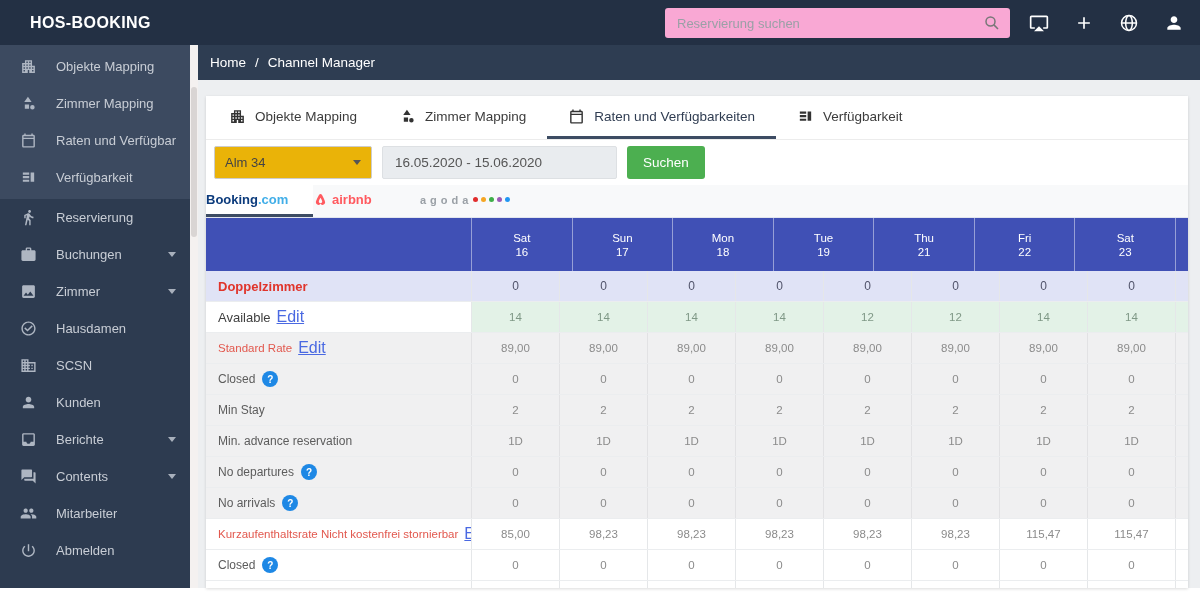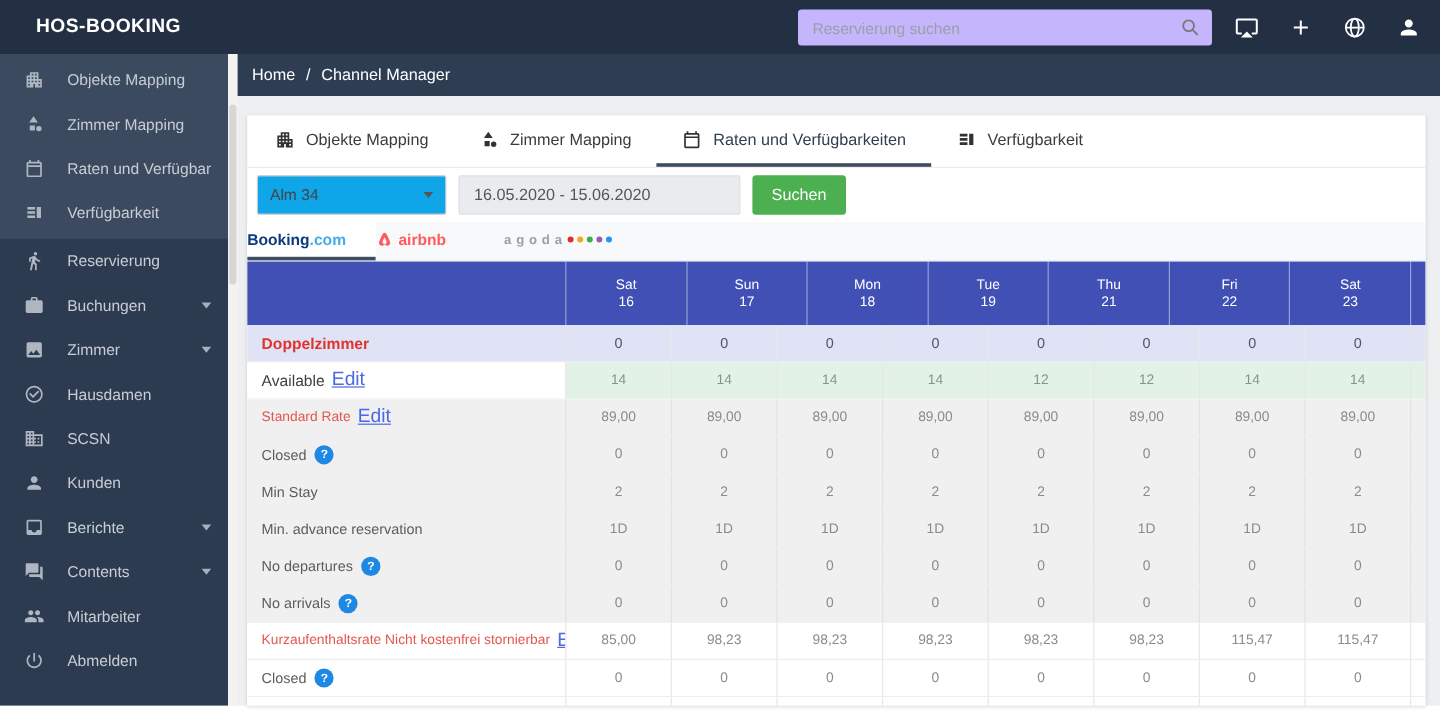--- a/index.html
+++ b/index.html
@@ -6,21 +6,21 @@
   html,body{width:1200px;height:600px;overflow:hidden;background:#fff;
     font-family:"Liberation Sans",sans-serif;}
   .app{position:relative;width:1200px;height:600px;padding-left:46px;}
 
   
   .navbar{position:absolute;left:0;top:0;width:1200px;height:45px;background:#233044;z-index:6;}
   .brand{position:absolute;left:30px;top:0;line-height:45px;color:#fff;font-weight:700;
     font-size:16px;letter-spacing:.4px;}
   .search-wrap{position:absolute;left:665px;top:8px;width:345px;height:30px;}
   .search-wrap input{width:100%;height:100%;border:none;border-radius:3px;outline:none;
-    padding:0 36px 0 12px;font-size:13px;color:#333;font-family:inherit;background:#c4b5fd;}
+    padding:0 36px 0 12px;font-size:13px;color:#333;font-family:inherit;background:#f9a8d4;}
   .search-wrap input::placeholder{color:#9aa0a6;}
   .search-icon{position:absolute;right:9px;top:6px;width:18px;height:18px;color:#777;}
   .nav-icons{position:absolute;right:16px;top:0;height:45px;display:flex;align-items:center;gap:25px;color:#fff;}
   .nav-icons .icon{width:20px;height:20px;cursor:pointer;}
   svg{display:block;width:100%;height:100%;}
 
   
   .sidebar{position:absolute;left:0;top:45px;width:190px;height:543px;background:#2d3b50;overflow:hidden;}
   .submenu{background:#3c4a60;padding:3px 0;}
   .side-item{height:37px;display:flex;align-items:center;padding:0 14px 0 20px;cursor:pointer;}
@@ -41,21 +41,21 @@
 
   
   .tabs{height:44px;display:flex;align-items:stretch;border-bottom:1px solid #ececec;padding-left:2px;}
   .tab{display:flex;align-items:center;gap:9px;padding:0 21px;font-size:13.5px;color:#3c3c3c;
     cursor:pointer;border-bottom:3px solid transparent;}
   .tab .t-icon{width:17px;height:17px;color:#333;}
   .tab.active{border-bottom-color:#3d4c63;color:#303d52;}
 
   
   .filter-row{display:flex;align-items:center;gap:10px;margin:6px 0 0 8px;height:33px;}
-  .select{width:158px;height:33px;border:1px solid #ccc;border-radius:2px;background:#0ea5e9;
+  .select{width:158px;height:33px;border:1px solid #ccc;border-radius:2px;background:#eab308;
     display:flex;align-items:center;justify-content:space-between;padding:0 10px;
     font-size:13px;color:#444;cursor:pointer;text-align:right;}
   .sel-caret{width:0;height:0;border-left:4px solid transparent;border-right:4px solid transparent;
     border-top:5px solid #555;}
   .date-input{width:235px;height:33px;background:#e9ecef;border:1px solid #dde0e3;border-radius:2px;
     display:flex;align-items:center;padding:0 12px;font-size:13.5px;color:#555;cursor:text;}
   .btn-search{height:33px;padding:0 16px;background:#4caf50;border:none;border-radius:3px;
     color:#fff;font-size:13.5px;cursor:pointer;font-family:inherit;}
 
   

